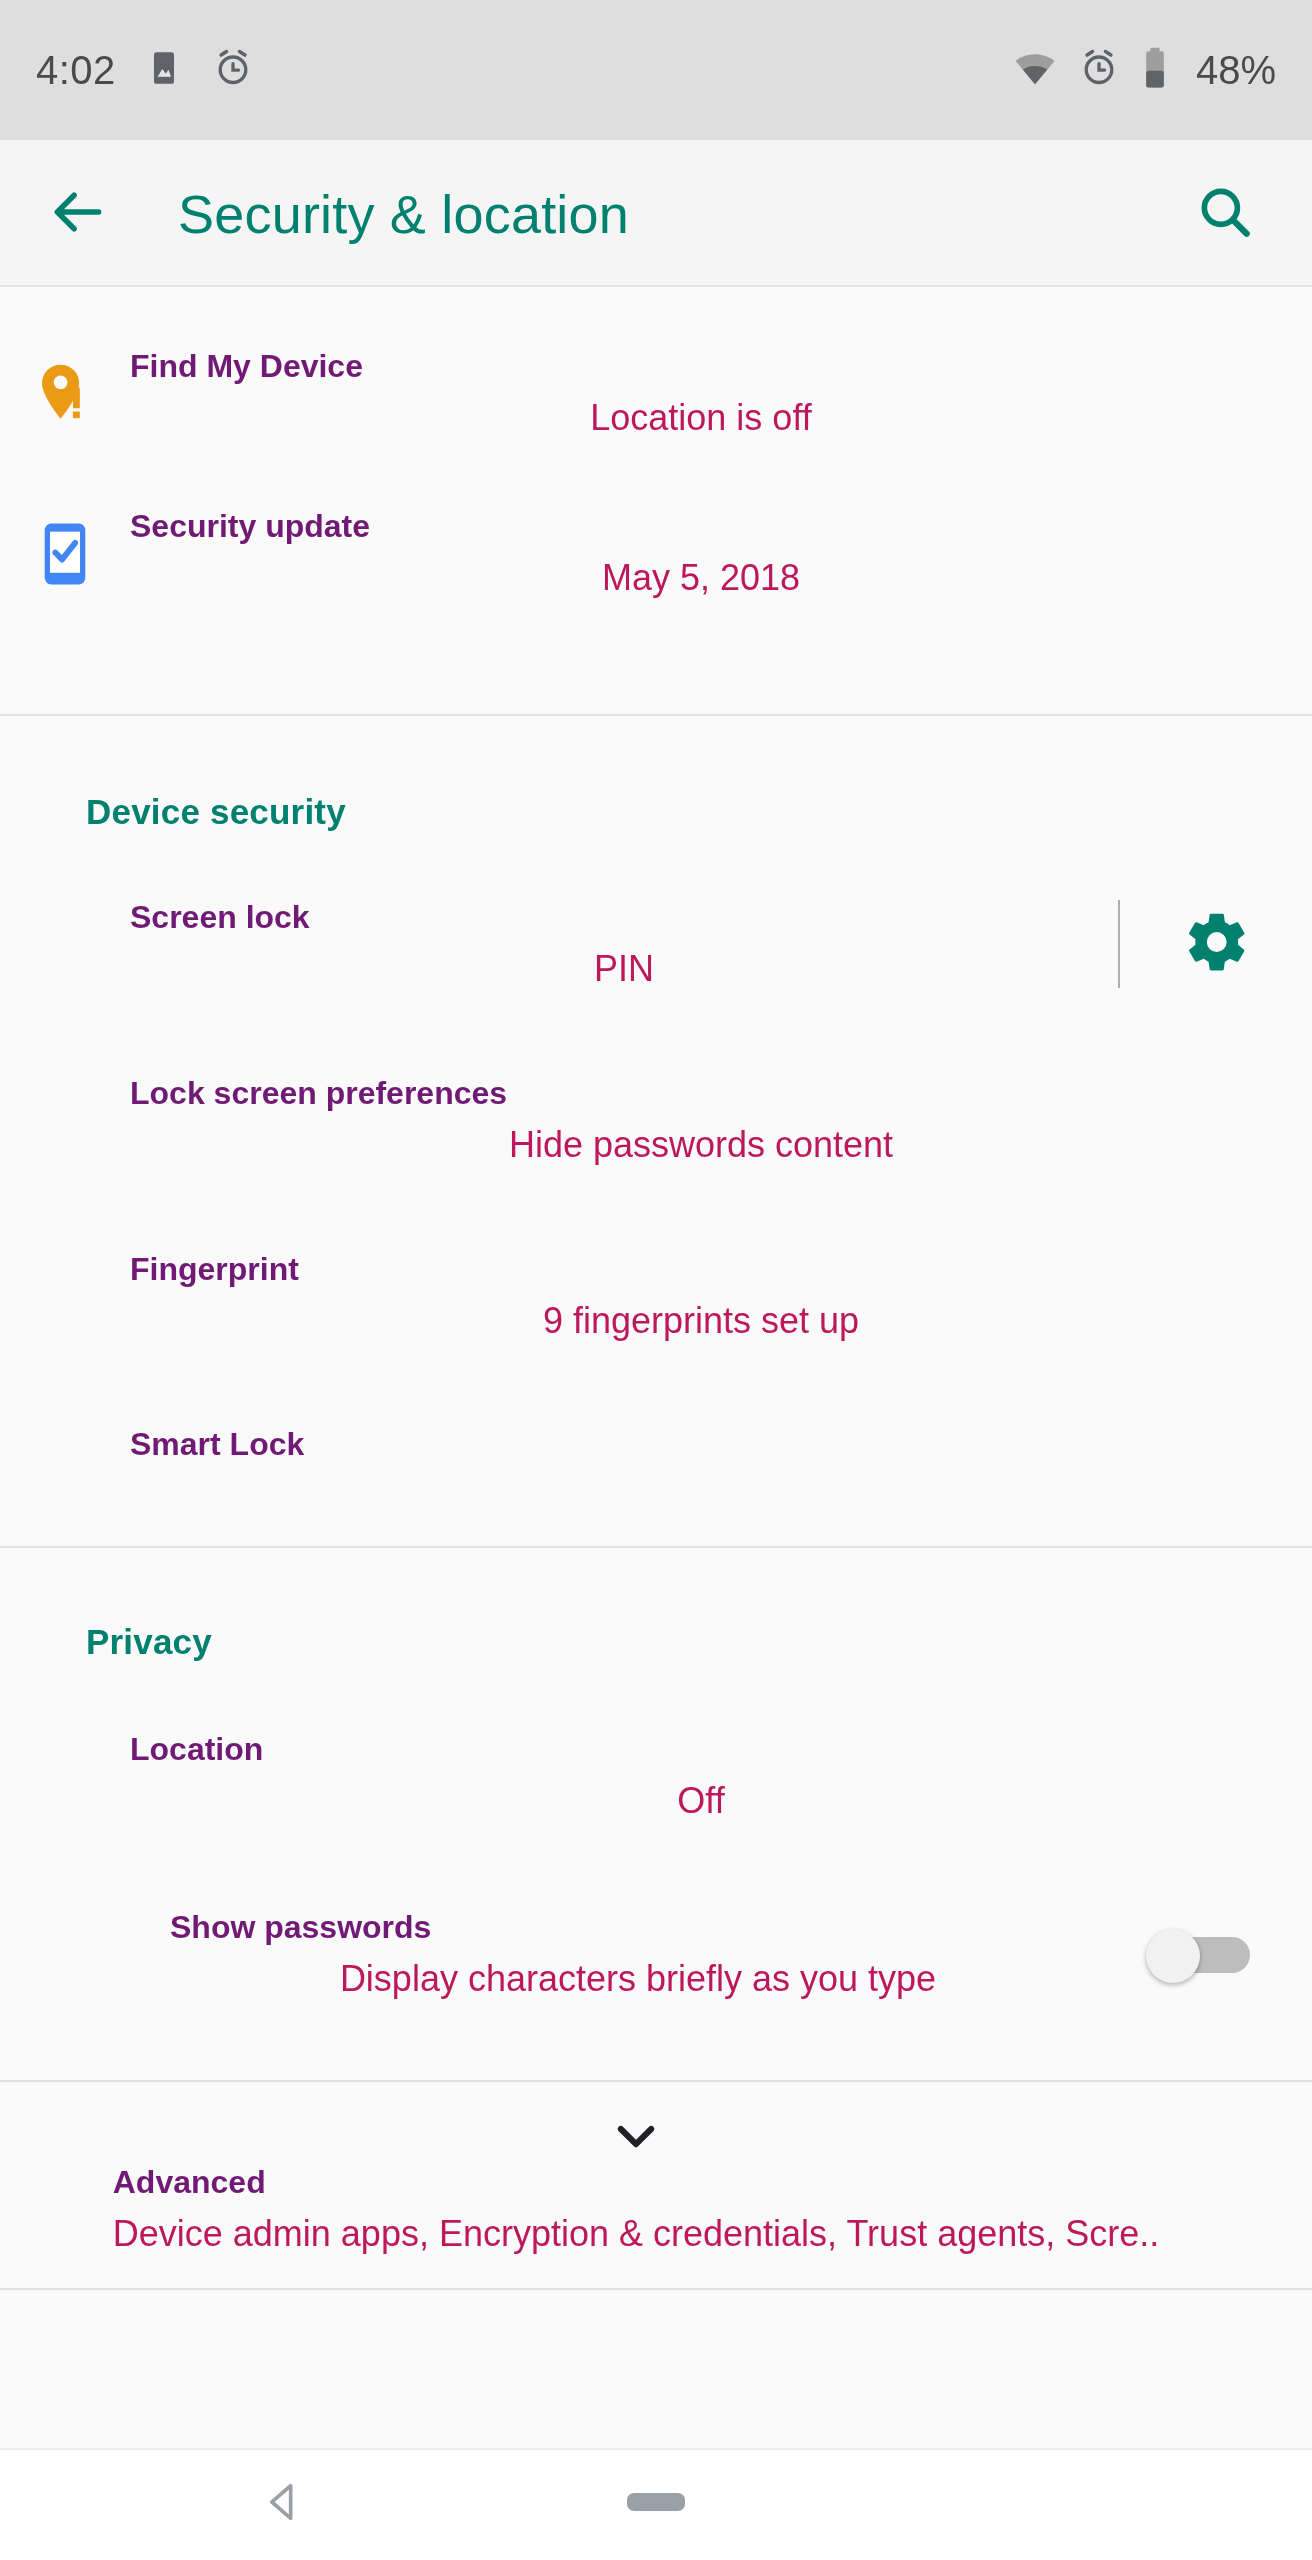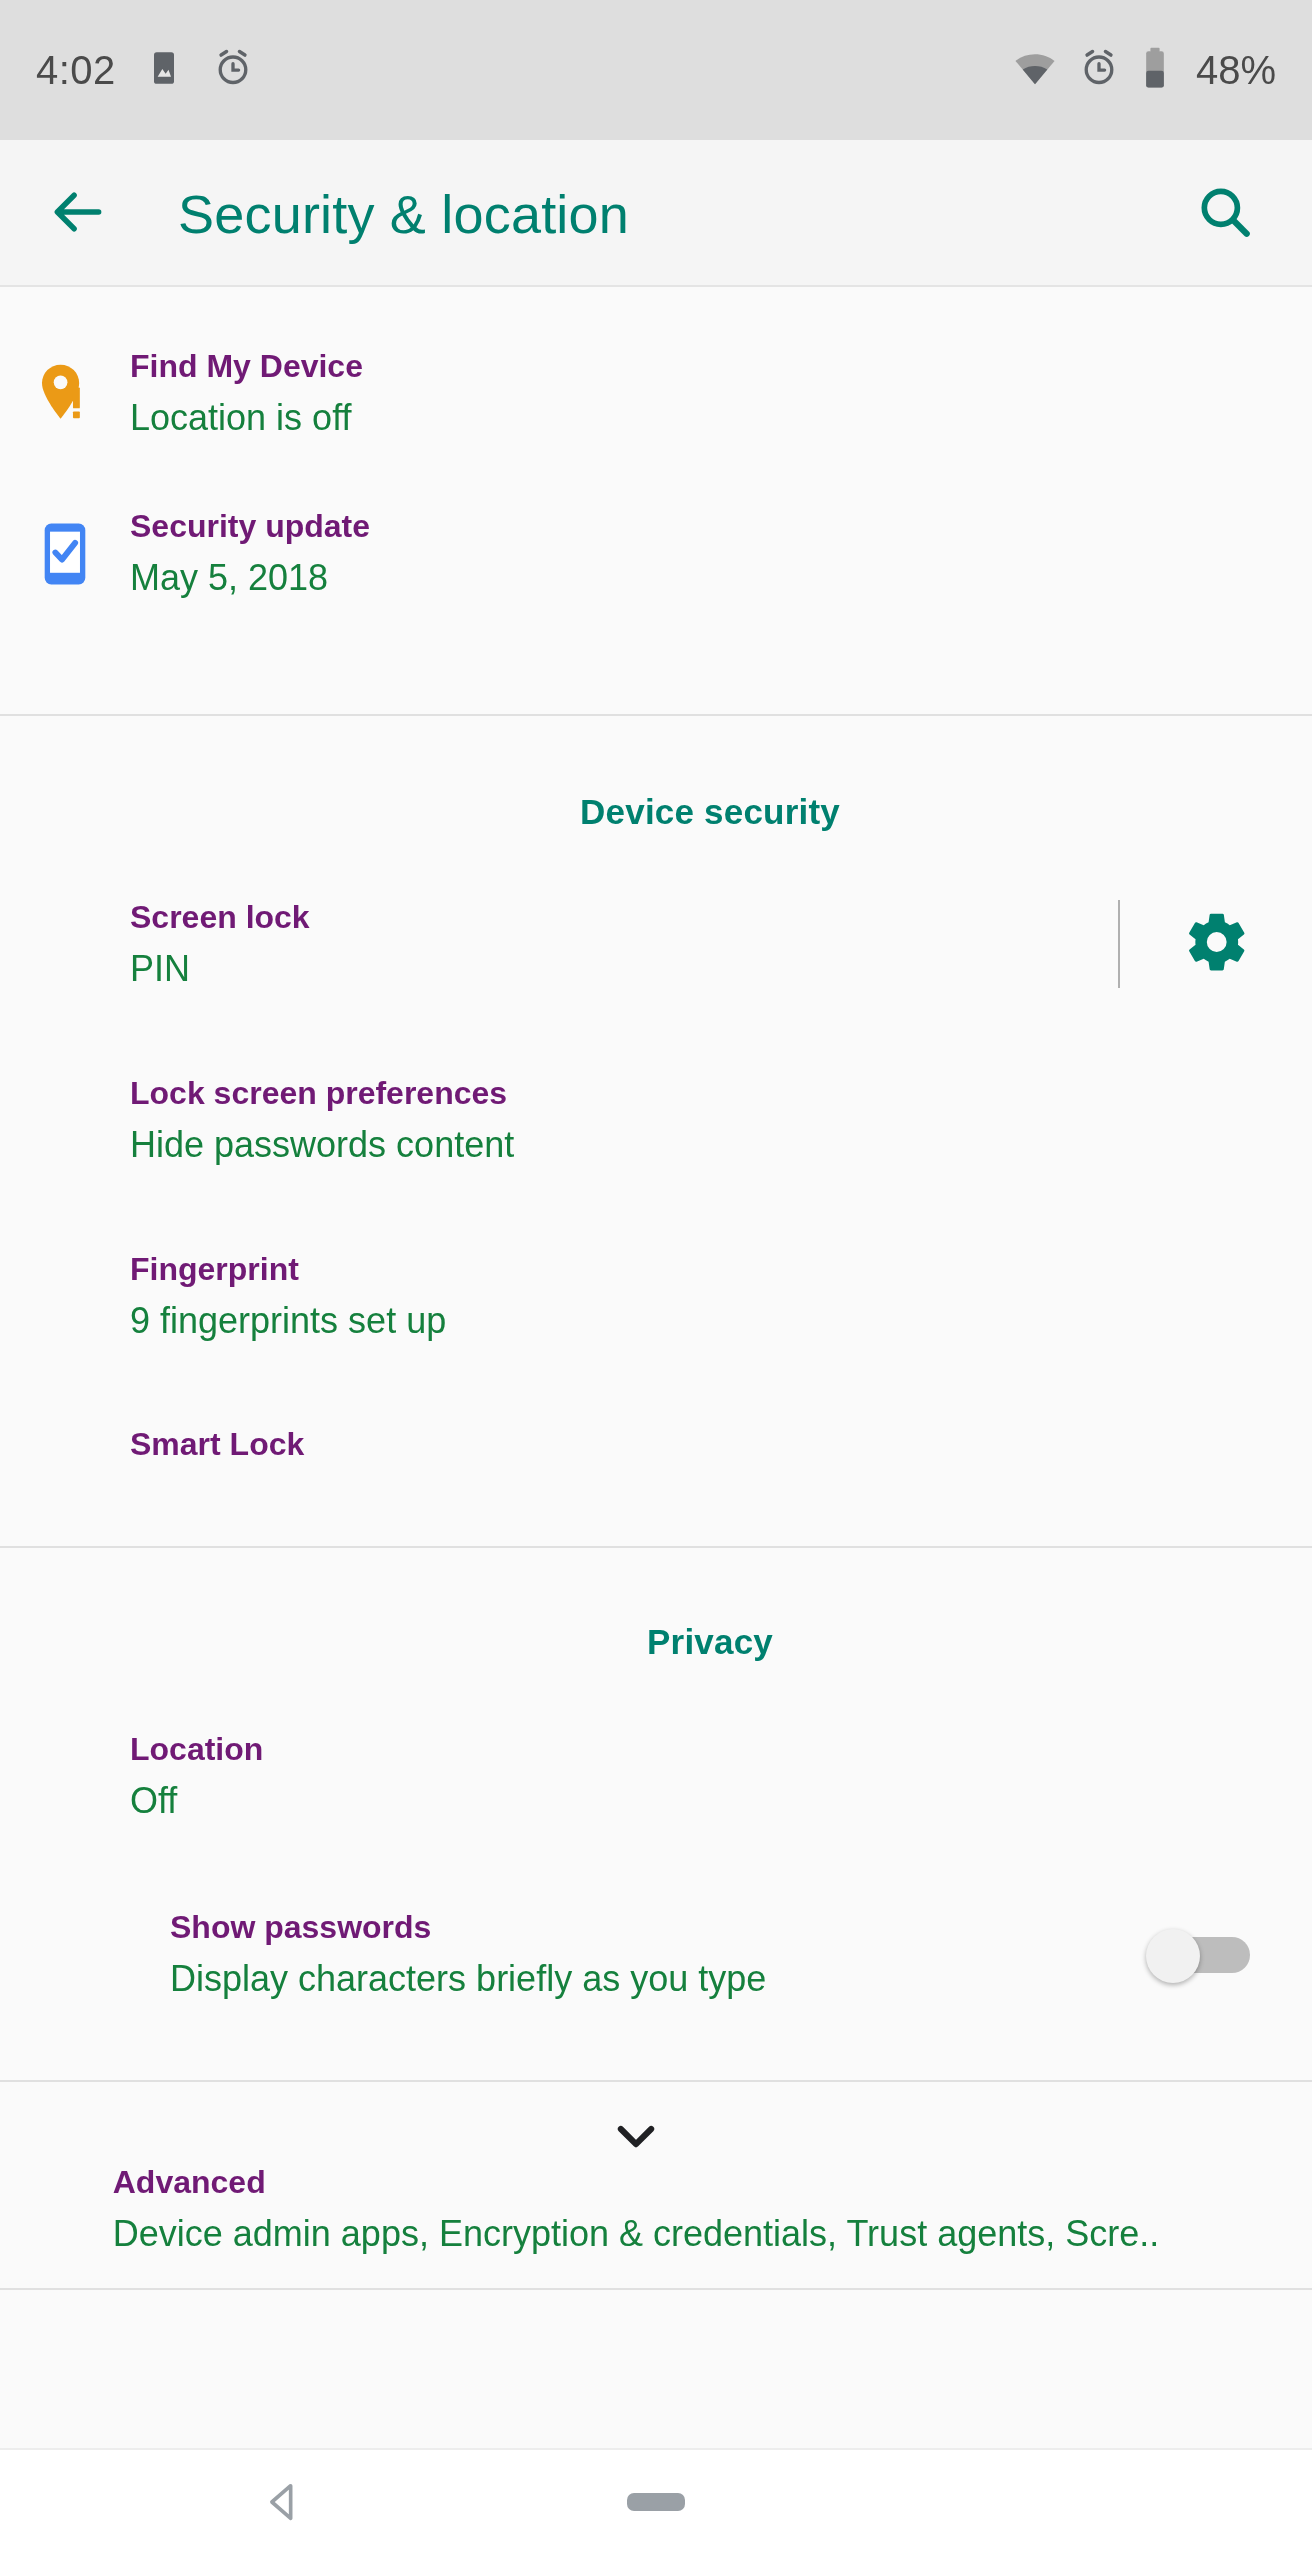--- a/index.html
+++ b/index.html
@@ -52,27 +52,27 @@
     position: relative; display: flex; align-items: center;
     width: 1312px; padding: 0 40px 0 0;
   }
   .row-icon {
     width: 130px; min-width:130px; display:flex; align-items:center; justify-content:center;
   }
   .row-indent { width: 130px; min-width:130px; }
   .row-text { flex: 1 1 auto; min-width: 0; }
   .row-title { font-size: 32px; color: #701a75; line-height: 1.15; white-space: nowrap; font-weight: bold; }
   .row-sub {
-    font-size: 36px; color: #15803d; line-height: 1.15; margin-top: 12px;
-    white-space: nowrap; overflow: hidden; text-overflow: clip;
+    font-size: 36px; color: #be185d; line-height: 1.15; margin-top: 12px;
+    white-space: nowrap; overflow: hidden; text-overflow: clip; text-align: center;
   }
 
   .section-label {
     font-size: 35px; color: #00806f; font-weight: 700;
-    padding-left: 108px; letter-spacing: .2px; text-align: center;
+    padding-left: 86px; letter-spacing: .2px;
   }
 
   
   .row-widget { display:flex; align-items:center; }
   .vert-divider { width:2px; height: 88px; background:#b0b0b0; margin-right: 42px; }
   .gear-wrap { width: 110px; display:flex; align-items:center; justify-content:center; }
 
   
   .toggle { position: relative; width: 104px; height: 50px; margin-right: 22px; }
   .toggle-track {

